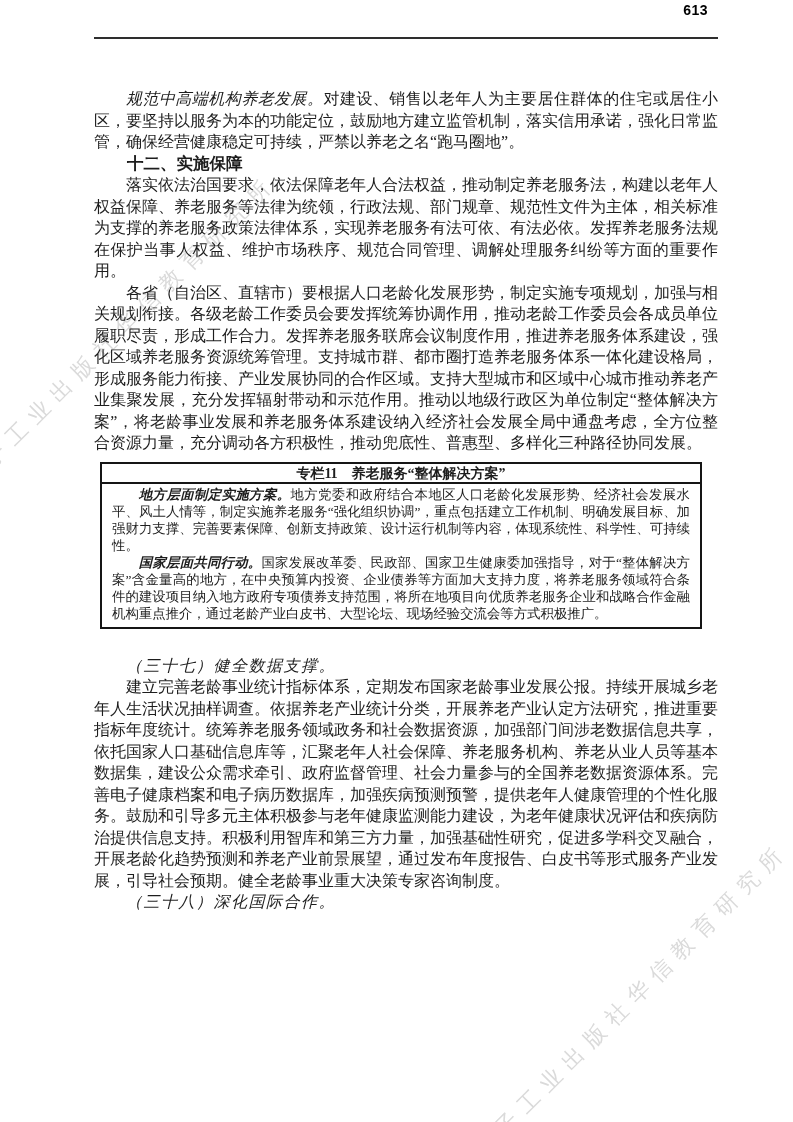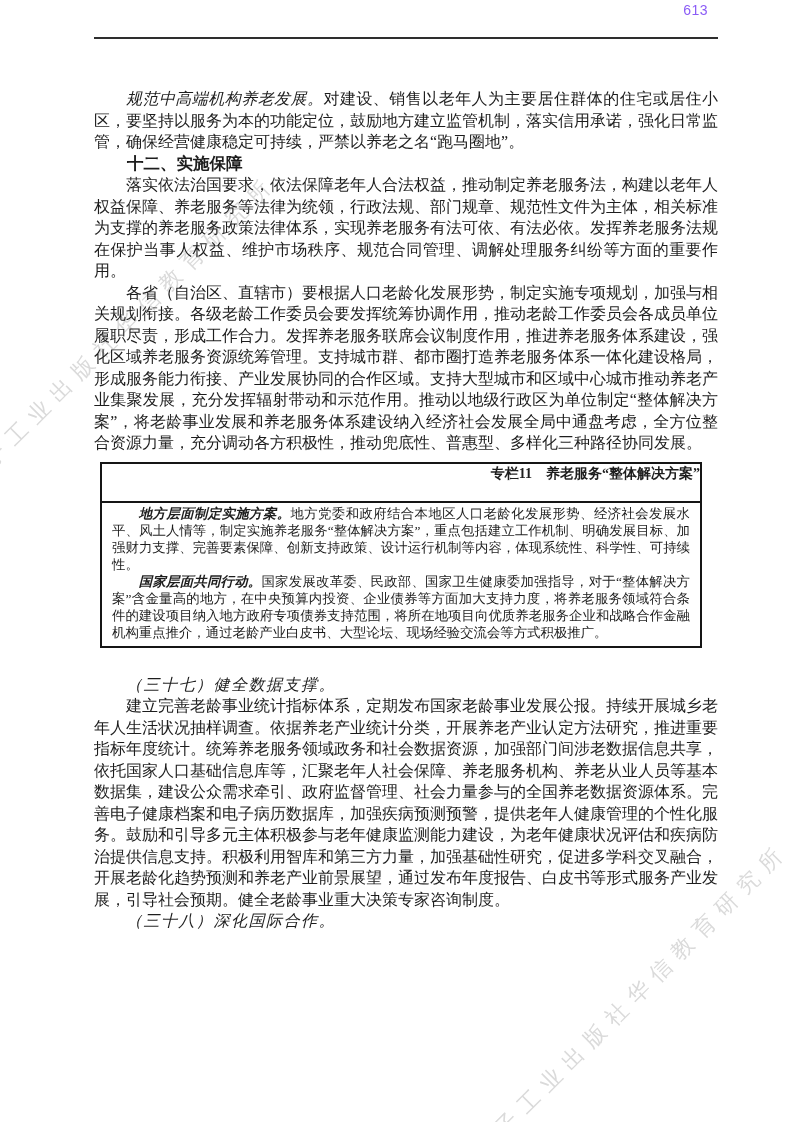--- a/index.html
+++ b/index.html
@@ -2,22 +2,22 @@
 <html><head>
 <meta charset="utf-8">
 <style>
   html, body { margin:0; padding:0; background:#ffffff; }
   .page {
     position:relative; width:793px; height:1122px; background:#ffffff;
     overflow:hidden; color:#1d1d1d;
     font-family:"Liberation Serif","DejaVu Serif",serif;
   }
   .page-number {
-    position:absolute; top:2px; right:85px; font-size:14px; color:#8b5cf6;
-    font-family:"Liberation Sans","DejaVu Sans",sans-serif; letter-spacing:0.5px;
+    position:absolute; top:2px; right:85px; font-size:14px; color:#000000;
+    font-family:"Liberation Sans","DejaVu Sans",sans-serif; letter-spacing:0.5px;font-weight:bold;
   }
   .head-rule {
     position:absolute; left:94px; top:37px; width:624px; height:2px; background:#2e2e2e;
   }
   .wm {
     position:absolute; white-space:nowrap; pointer-events:none;
     font-size:22px; letter-spacing:9px; color:#bcbcbc; opacity:0.55;
     transform:rotate(-45deg); transform-origin:0 0; z-index:0;
   }
   .wm1 { left:-45px; top:475px; }
@@ -30,22 +30,22 @@
   .body { text-indent:2em; }
   .cont { text-indent:0; }
   .hd {
     text-indent:2em; font-weight:bold; font-size:16.5px;
     font-family:"Liberation Sans","DejaVu Sans",sans-serif;
   }
   .sub { text-indent:2em; font-style:italic; letter-spacing:1.5px; }
   .lead { font-style:italic; }
   .box { margin:8px 16px 26px 6px; border:2px solid #151515; background:#ffffff; }
   .box-title {
-    text-align:right; font-weight:bold; font-size:14px; line-height:17px;
-    padding:1px 0 19px; border-bottom:2px solid #151515;
+    text-align:center; font-weight:bold; font-size:14px; line-height:17px;
+    padding:1px 0 0; border-bottom:2px solid #151515;
   }
   .box-body { padding:2px 10px 5px; font-size:13.4px; line-height:17px; }
   .boxp { text-indent:2em; text-align:justify; }
   .boxlead { font-weight:bold; font-style:italic; }
 </style>
 </head>
 <body>
 
 <div class="page">
 
@@ -63,21 +63,21 @@
     <p class="hd">十二、实施保障</p>
 
 
     <p class="body">落实依法治国要求，依法保障老年人合法权益，推动制定养老服务法，构建以老年人权益保障、养老服务等法律为统领，行政法规、部门规章、规范性文件为主体，相关标准为支撑的养老服务政策法律体系，实现养老服务有法可依、有法必依。发挥养老服务法规在保护当事人权益、维护市场秩序、规范合同管理、调解处理服务纠纷等方面的重要作用。</p>
 
     <p class="body">各省（自治区、直辖市）要根据人口老龄化发展形势，制定实施专项规划，加强与相关规划衔接。各级老龄工作委员会要发挥统筹协调作用，推动老龄工作委员会各成员单位履职尽责，形成工作合力。发挥养老服务联席会议制度作用，推进养老服务体系建设，强化区域养老服务资源统筹管理。支持城市群、都市圈打造养老服务体系一体化建设格局，形成服务能力衔接、产业发展协同的合作区域。支持大型城市和区域中心城市推动养老产业集聚发展，充分发挥辐射带动和示范作用。推动以地级行政区为单位制定“整体解决方案”，将老龄事业发展和养老服务体系建设纳入经济社会发展全局中通盘考虑，全方位整合资源力量，充分调动各方积极性，推动兜底性、普惠型、多样化三种路径协同发展。</p>
 
     <div class="box">
       <div class="box-title">专栏11　养老服务“整体解决方案”</div>
       <div class="box-body">
-        <p class="boxp"><span class="boxlead">地方层面制定实施方案。</span><span>地方党委和政府结合本地区人口老龄化发展形势、经济社会发展水平、风土人情等，制定实施养老服务“整体解决方案”，重点包括建立工作机制、明确发展目标、加强财力支撑、完善要素保障、创新支持政策、设计运行机制等内容，体现系统性、科学性、可持续性。</span></p>
+        <p class="boxp"><span class="boxlead">地方层面制定实施方案。</span><span>地方党委和政府结合本地区人口老龄化发展形势、经济社会发展水平、风土人情等，制定实施养老服务“强化组织协调”，重点包括建立工作机制、明确发展目标、加强财力支撑、完善要素保障、创新支持政策、设计运行机制等内容，体现系统性、科学性、可持续性。</span></p>
         <p class="boxp"><span class="boxlead">国家层面共同行动。</span><span>国家发展改革委、民政部、国家卫生健康委加强指导，对于“整体解决方案”含金量高的地方，在中央预算内投资、企业债券等方面加大支持力度，将养老服务领域符合条件的建设项目纳入地方政府专项债券支持范围，将所在地项目向优质养老服务企业和战略合作金融机构重点推介，通过老龄产业白皮书、大型论坛、现场经验交流会等方式积极推广。</span></p>
       </div>
     </div>
 
     <p class="sub">（三十七）健全数据支撑。</p>
     <p class="body">建立完善老龄事业统计指标体系，定期发布国家老龄事业发展公报。持续开展城乡老年人生活状况抽样调查。依据养老产业统计分类，开展养老产业认定方法研究，推进重要指标年度统计。统筹养老服务领域政务和社会数据资源，加强部门间涉老数据信息共享，依托国家人口基础信息库等，汇聚老年人社会保障、养老服务机构、养老从业人员等基本数据集，建设公众需求牵引、政府监督管理、社会力量参与的全国养老数据资源体系。完善电子健康档案和电子病历数据库，加强疾病预测预警，提供老年人健康管理的个性化服务。鼓励和引导多元主体积极参与老年健康监测能力建设，为老年健康状况评估和疾病防治提供信息支持。积极利用智库和第三方力量，加强基础性研究，促进多学科交叉融合，开展老龄化趋势预测和养老产业前景展望，通过发布年度报告、白皮书等形式服务产业发展，引导社会预期。健全老龄事业重大决策专家咨询制度。</p>
 
     <p class="sub">（三十八）深化国际合作。</p>
 
   </div>

